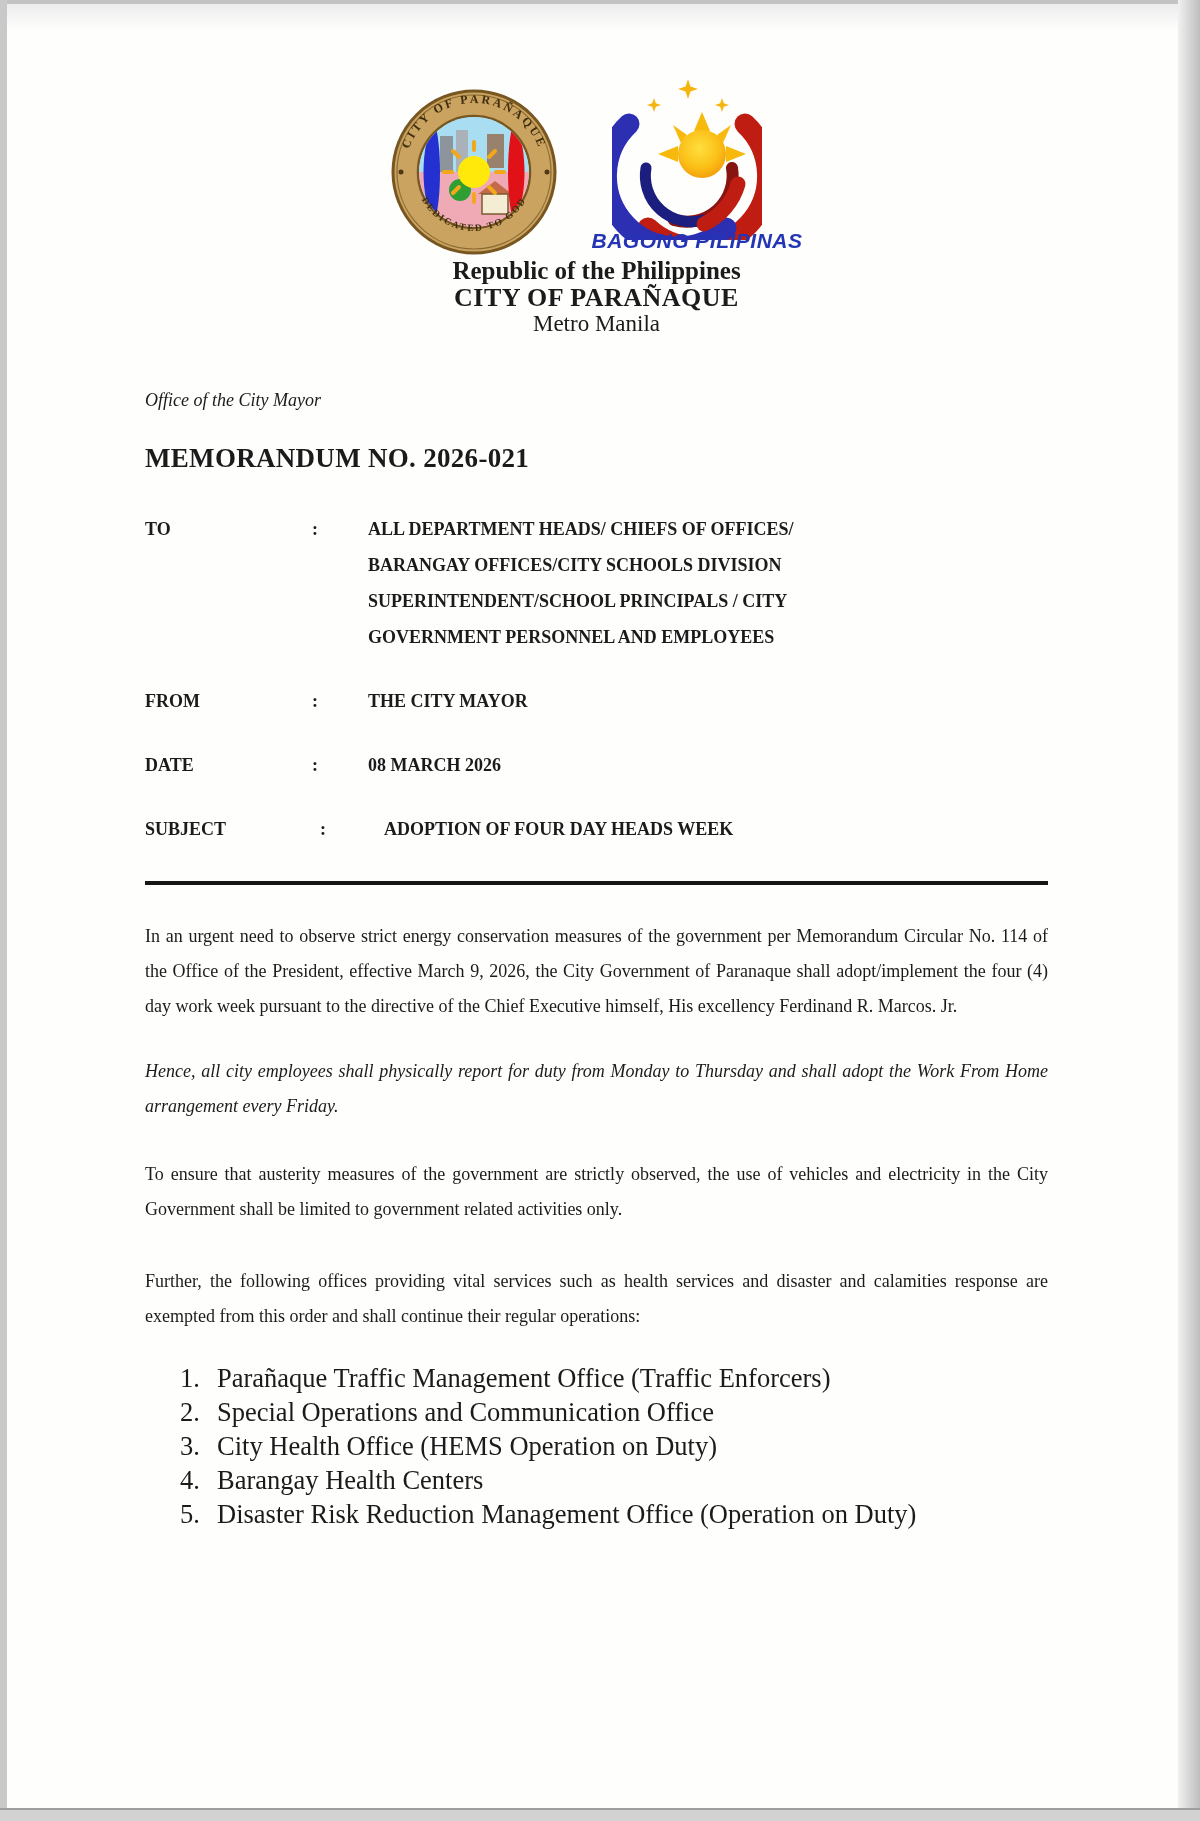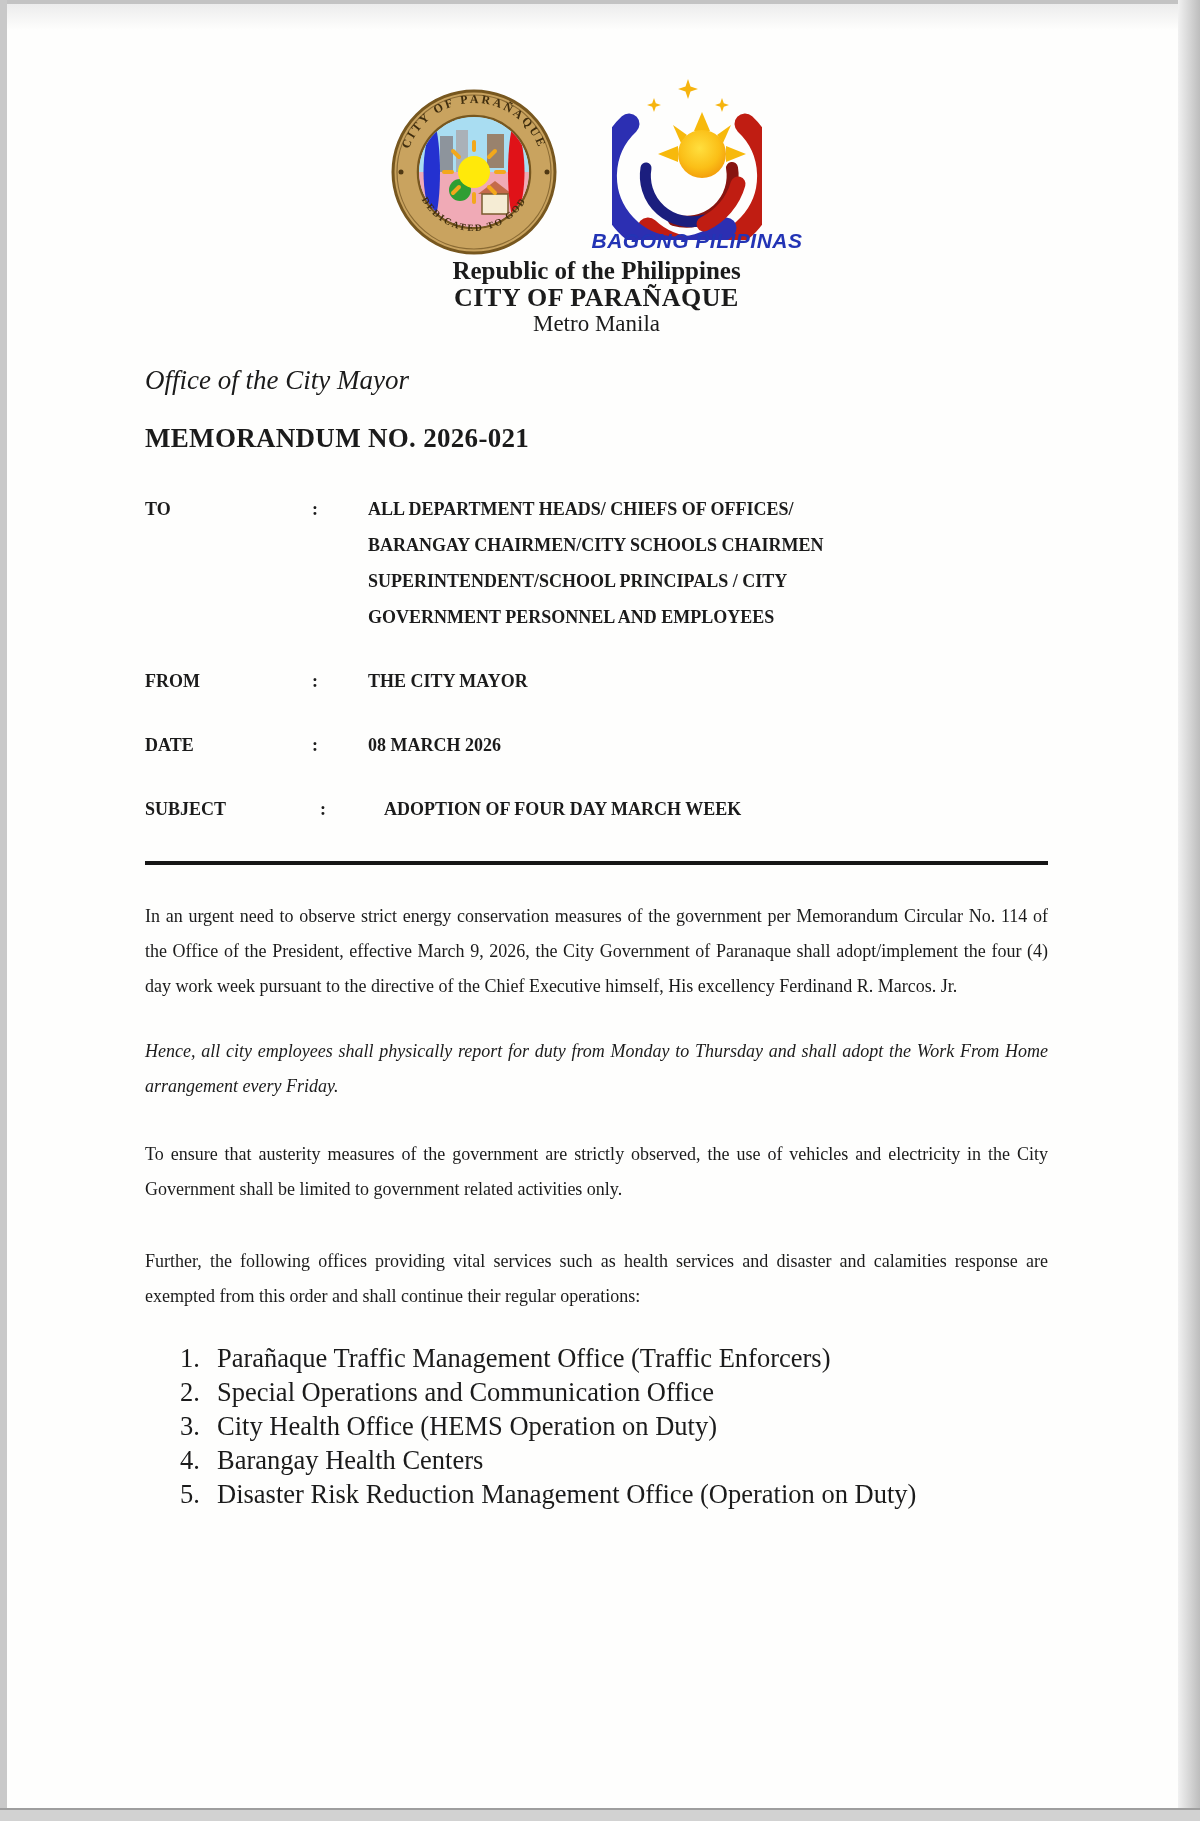--- a/index.html
+++ b/index.html
@@ -18,21 +18,21 @@
   .logos{margin-top:76px;height:182px;display:flex;justify-content:center;align-items:flex-start;gap:12px;}
   .seal{margin-top:12px;flex:0 0 auto;}
   .bagong{display:flex;flex-direction:column;align-items:center;flex:0 0 auto;}
   .bagong-word{font-family:"Liberation Sans","DejaVu Sans",sans-serif;font-weight:bold;font-style:italic;
                font-size:21px;line-height:21px;color:#2334b5;letter-spacing:0.5px;white-space:nowrap;margin-top:-10px;margin-left:21px;}
 
   .h-rep{text-align:center;font-weight:bold;font-size:25px;line-height:26px;}
   .h-city{text-align:center;font-weight:bold;font-size:26px;line-height:27px;letter-spacing:0.5px;}
   .h-region{text-align:center;font-size:23px;line-height:26px;}
 
-  .office{margin-top:28px;font-style:italic;font-size:27px;line-height:30px;}
+  .office{margin-top:48px;font-style:italic;font-size:18px;line-height:30px;}
   .memo-no{margin-top:28px;font-weight:bold;font-size:27px;line-height:30px;letter-spacing:0.3px;}
 
   .memo-row{display:grid;grid-template-columns:167px 56px 1fr;font-weight:bold;font-size:18px;line-height:36px;}
   .memo-row .value-line{white-space:nowrap;}
   .row-to{margin-top:38px;}
   .row-from{margin-top:28px;}
   .row-date{margin-top:28px;}
   .row-subject{margin-top:28px;gap:8px;}
 
   .rule{margin-top:34px;height:4px;background:#161616;}
@@ -137,42 +137,42 @@
 
     <div class="office">Office of the City Mayor</div>
 
     <div class="memo-no">MEMORANDUM NO. 2026-021</div>
 
     <div class="memo-row row-to">
       <div>TO</div>
       <div>:</div>
       <div>
         <div class="value-line">ALL DEPARTMENT HEADS/ CHIEFS OF OFFICES/</div>
-        <div class="value-line">BARANGAY CHAIRMEN/CITY SCHOOLS CHAIRMEN</div>
+        <div class="value-line">BARANGAY OFFICES/CITY SCHOOLS DIVISION</div>
         <div class="value-line">SUPERINTENDENT/SCHOOL PRINCIPALS / CITY</div>
         <div class="value-line">GOVERNMENT PERSONNEL AND EMPLOYEES</div>
       </div>
     </div>
 
     <div class="memo-row row-from">
       <div>FROM</div>
       <div>:</div>
       <div>THE CITY MAYOR</div>
     </div>
 
     <div class="memo-row row-date">
       <div>DATE</div>
       <div>:</div>
       <div>08 MARCH 2026</div>
     </div>
 
     <div class="memo-row row-subject">
       <div>SUBJECT</div>
       <div>:</div>
-      <div>ADOPTION OF FOUR DAY MARCH WEEK</div>
+      <div>ADOPTION OF FOUR DAY HEADS WEEK</div>
     </div>
 
     <div class="rule"></div>
 
     <div class="para para-1">In an urgent need to observe strict energy conservation measures of the government per Memorandum Circular No. 114 of the Office of the President, effective March 9, 2026, the City Government of Paranaque shall adopt/implement the four (4) day work week pursuant to the directive of the Chief Executive himself, His excellency Ferdinand R. Marcos. Jr.</div>
     <div class="para para-2">Hence, all city employees shall physically report for duty from Monday to Thursday and shall adopt the Work From Home arrangement every Friday.</div>
     <div class="para para-3">To ensure that austerity measures of the government are strictly observed, the use of vehicles and electricity in the City Government shall be limited to government related activities only.</div>
     <div class="para para-4">Further, the following offices providing vital services such as health services and disaster and calamities response are exempted from this order and shall continue their regular operations:</div>
 
     <div class="exempt">

